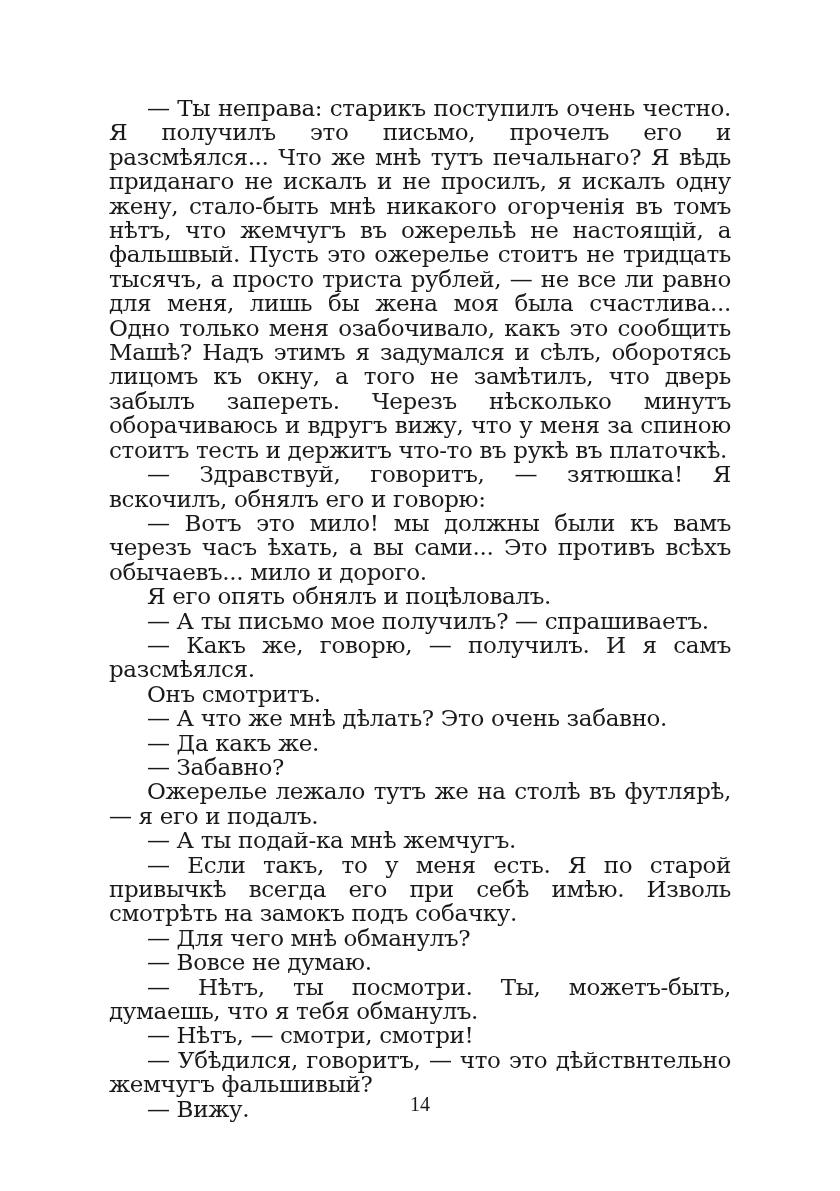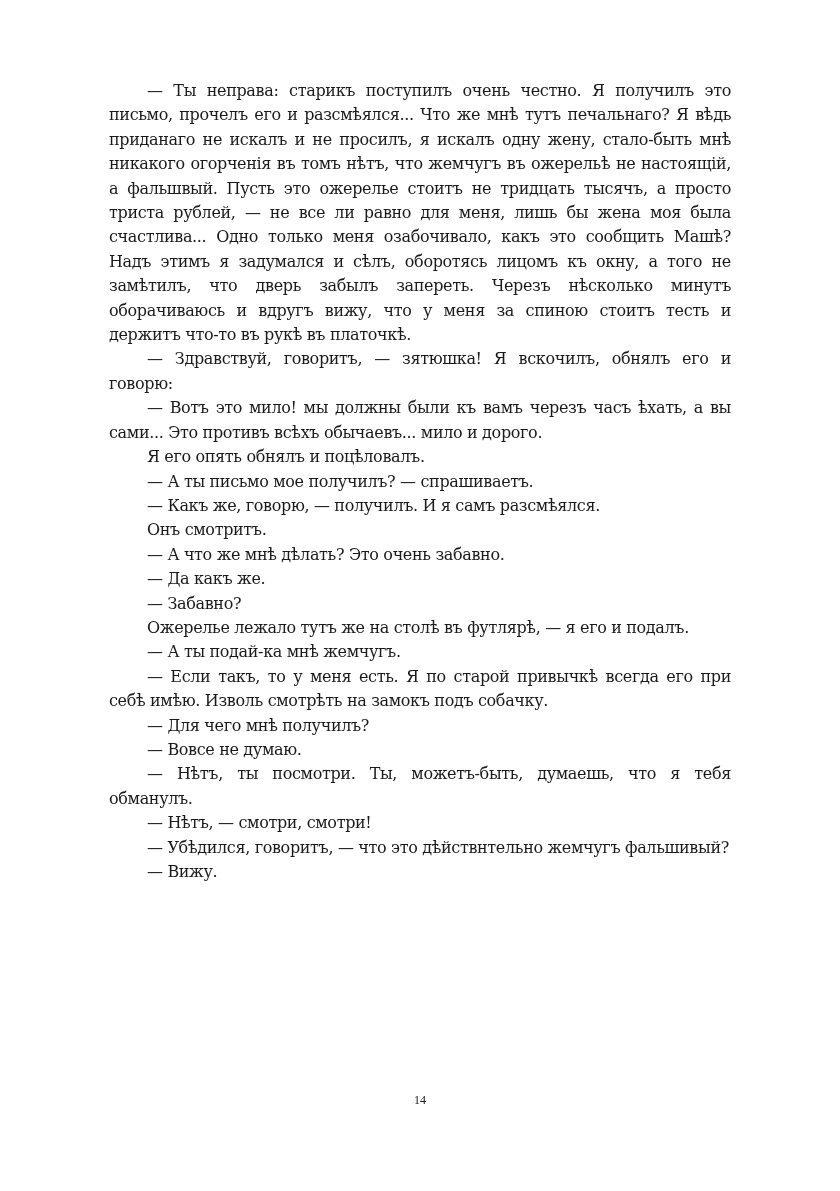--- a/index.html
+++ b/index.html
@@ -1,60 +1,60 @@
 <!DOCTYPE html>
 <html><head>
 <meta charset="utf-8">
 <style>
   html, body { margin: 0; padding: 0; background: #ffffff; }
   body { width: 840px; height: 1191px; position: relative; overflow: hidden; }
   .page {
     position: absolute;
     left: 109px;
-    top: 79px;
+    top: 96px;
     width: 622px;
     font-family: "DejaVu Serif", "Liberation Serif", serif;
-    font-size: 16px;
+    font-size: 23px;
     line-height: 24.4px;
     color: #1a1a1a;
     letter-spacing: -0.35px;
   }
   .page p {
     margin: 0;
     text-indent: 38px;
     text-align: justify;
   }
   .pagenum {
     position: absolute;
     top: 1093px;
     left: 0; width: 840px;
     text-align: center;
     font-family: "Liberation Serif", serif;
-    font-size: 12px;
+    font-size: 20px;
     color: #1a1a1a;
   }
 </style>
 </head>
 <body>
 
 <div class="page">
   <p>— Ты неправа: старикъ поступилъ очень честно. Я получилъ это письмо, прочелъ его и разсмѣялся... Что же мнѣ тутъ печальнаго? Я вѣдь приданаго не искалъ и не просилъ, я искалъ одну жену, стало-быть мнѣ никакого огорченія въ томъ нѣтъ, что жемчугъ въ ожерельѣ не настоящій, а фальшвый. Пусть это ожерелье стоитъ не тридцать тысячъ, а просто триста рублей, — не все ли равно для меня, лишь бы жена моя была счастлива... Одно только меня озабочивало, какъ это сообщить Машѣ? Надъ этимъ я задумался и сѣлъ, оборотясь лицомъ къ окну, а того не замѣтилъ, что дверь забылъ запереть. Черезъ нѣсколько минутъ оборачиваюсь и вдругъ вижу, что у меня за спиною стоитъ тесть и держитъ что-то въ рукѣ въ платочкѣ.</p>
   <p>— Здравствуй, говоритъ, — зятюшка! Я вскочилъ, обнялъ его и говорю:</p>
   <p>— Вотъ это мило! мы должны были къ вамъ черезъ часъ ѣхать, а вы сами... Это противъ всѣхъ обычаевъ... мило и дорого.</p>
   <p>Я его опять обнялъ и поцѣловалъ.</p>
   <p>— А ты письмо мое получилъ? — спрашиваетъ.</p>
   <p>— Какъ же, говорю, — получилъ. И я самъ разсмѣялся.</p>
   <p>Онъ смотритъ.</p>
   <p>— А что же мнѣ дѣлать? Это очень забавно.</p>
   <p>— Да какъ же.</p>
   <p>— Забавно?</p>
   <p>Ожерелье лежало тутъ же на столѣ въ футлярѣ, — я его и подалъ.</p>
   <p>— А ты подай-ка мнѣ жемчугъ.</p>
   <p>— Если такъ, то у меня есть. Я по старой привычкѣ всегда его при себѣ имѣю. Изволь смотрѣть на замокъ подъ собачку.</p>
-  <p>— Для чего мнѣ получилъ?</p>
+  <p>— Для чего мнѣ обманулъ?</p>
   <p>— Вовсе не думаю.</p>
   <p>— Нѣтъ, ты посмотри. Ты, можетъ-быть, думаешь, что я тебя обманулъ.</p>
   <p>— Нѣтъ, — смотри, смотри!</p>
   <p>— Убѣдился, говоритъ, — что это дѣйствнтельно жемчугъ фальшивый?</p>
   <p>— Вижу.</p>
 </div>
 
 <div class="pagenum">14</div>
 
 </body></html>

